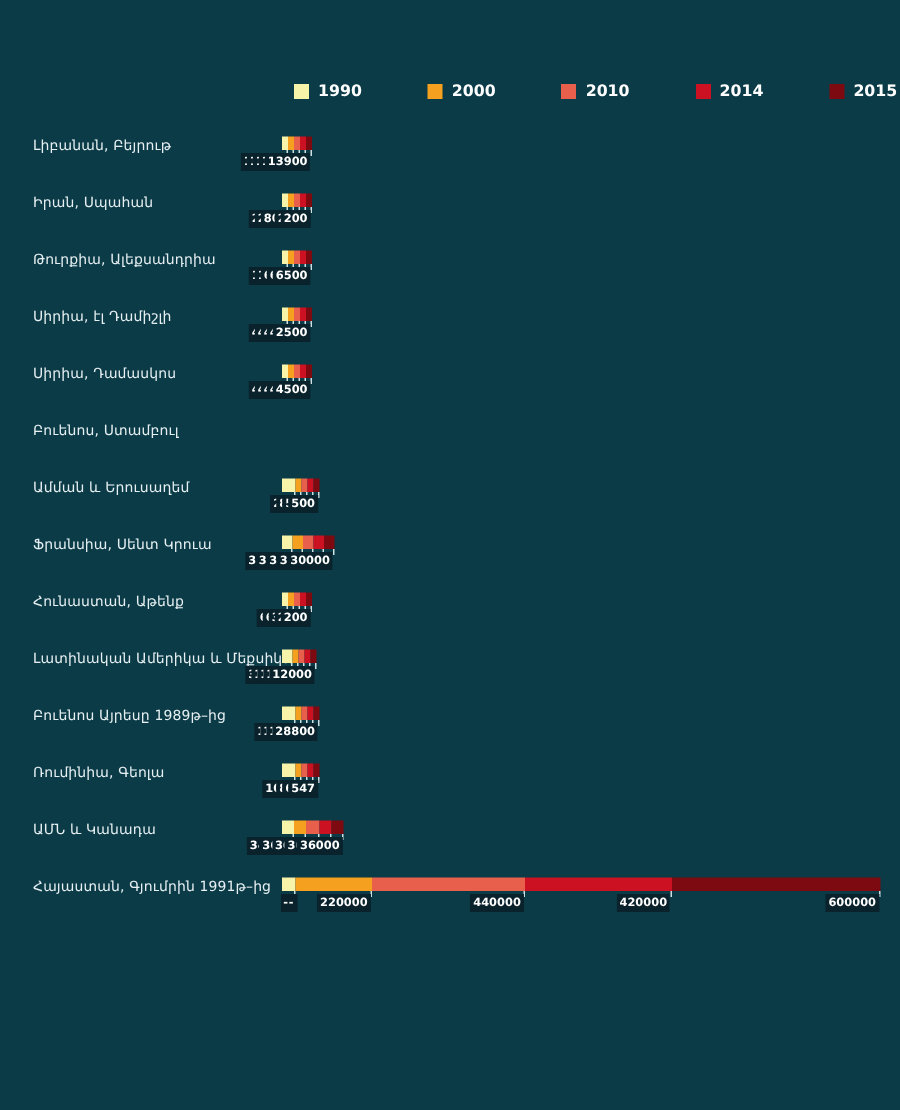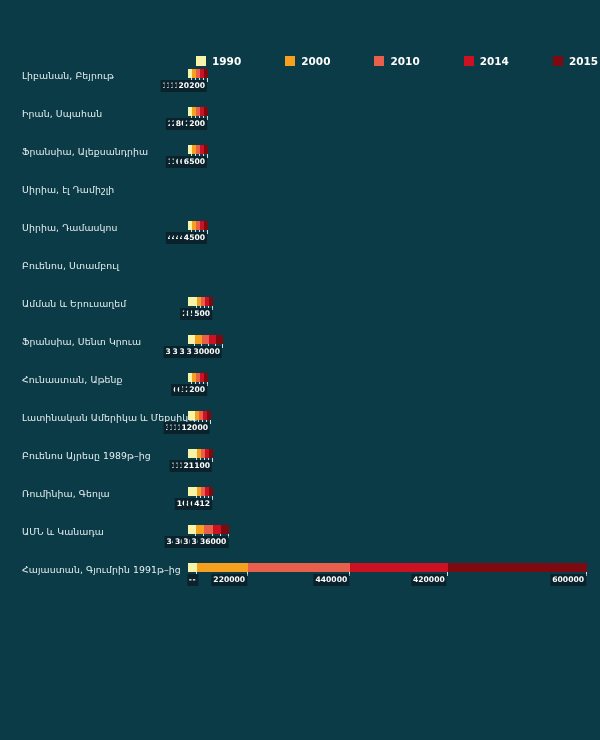--- a/index.html
+++ b/index.html
@@ -57,21 +57,21 @@
   .legend-label {
     font-size: 10.5px;
     font-weight: bold;
     color: #ffffff;
     white-space: nowrap;
   }
   
   #rows {
     position: absolute;
     left: 0;
-    top: 62px;
+    top: 84px;
     width: 544px;
   }
   .row {
     position: relative;
     height: 38px;
   }
   .row-label {
     position: absolute;
     left: 22px;
     top: 8px;
@@ -161,21 +161,21 @@
           <div class="seg-tick" style="left: 7px;"></div>
           <div class="seg-value" style="left: 7px;">12000</div>
           <div class="seg" style="left: 8px; width: 4px; background: rgb(232, 96, 76);"></div>
           <div class="seg-tick" style="left: 11px;"></div>
           <div class="seg-value" style="left: 11px;">12000</div>
           <div class="seg" style="left: 12px; width: 4px; background: rgb(204, 18, 34);"></div>
           <div class="seg-tick" style="left: 15px;"></div>
           <div class="seg-value" style="left: 15px;">12000</div>
           <div class="seg" style="left: 16px; width: 4px; background: rgb(125, 10, 16);"></div>
           <div class="seg-tick" style="left: 19px;"></div>
-          <div class="seg-value" style="left: 19px;">20200</div>
+          <div class="seg-value" style="left: 19px;">13900</div>
         </div>
       </div>
       <div class="row">
         <div class="row-label">Իրան, Սպահան</div>
         <div class="bar-track">
           <div class="seg" style="left: 0px; width: 4px; background: rgb(247, 243, 168);"></div>
           <div class="seg-tick" style="left: 3px;"></div>
           <div class="seg-value" style="left: 3px;">2200</div>
           <div class="seg" style="left: 4px; width: 4px; background: rgb(245, 160, 30);"></div>
           <div class="seg-tick" style="left: 7px;"></div>
@@ -185,41 +185,58 @@
           <div class="seg-value" style="left: 11px;">8000</div>
           <div class="seg" style="left: 12px; width: 4px; background: rgb(204, 18, 34);"></div>
           <div class="seg-tick" style="left: 15px;"></div>
           <div class="seg-value" style="left: 15px;">200</div>
           <div class="seg" style="left: 16px; width: 4px; background: rgb(125, 10, 16);"></div>
           <div class="seg-tick" style="left: 19px;"></div>
           <div class="seg-value" style="left: 19px;">200</div>
         </div>
       </div>
       <div class="row">
-        <div class="row-label">Ֆրանսիա, Ալեքսանդրիա</div>
+        <div class="row-label">Թուրքիա, Ալեքսանդրիա</div>
         <div class="bar-track">
           <div class="seg" style="left: 0px; width: 4px; background: rgb(247, 243, 168);"></div>
           <div class="seg-tick" style="left: 3px;"></div>
           <div class="seg-value" style="left: 3px;">1500</div>
           <div class="seg" style="left: 4px; width: 4px; background: rgb(245, 160, 30);"></div>
           <div class="seg-tick" style="left: 7px;"></div>
           <div class="seg-value" style="left: 7px;">1287</div>
           <div class="seg" style="left: 8px; width: 4px; background: rgb(232, 96, 76);"></div>
           <div class="seg-tick" style="left: 11px;"></div>
           <div class="seg-value" style="left: 11px;">6500</div>
           <div class="seg" style="left: 12px; width: 4px; background: rgb(204, 18, 34);"></div>
           <div class="seg-tick" style="left: 15px;"></div>
           <div class="seg-value" style="left: 15px;">6500</div>
           <div class="seg" style="left: 16px; width: 4px; background: rgb(125, 10, 16);"></div>
           <div class="seg-tick" style="left: 19px;"></div>
           <div class="seg-value" style="left: 19px;">6500</div>
         </div>
       </div>
       <div class="row">
         <div class="row-label">Սիրիա, էլ Դամիշլի</div>
+        <div class="bar-track">
+          <div class="seg" style="left: 0px; width: 4px; background: rgb(247, 243, 168);"></div>
+          <div class="seg-tick" style="left: 3px;"></div>
+          <div class="seg-value" style="left: 3px;">4303</div>
+          <div class="seg" style="left: 4px; width: 4px; background: rgb(245, 160, 30);"></div>
+          <div class="seg-tick" style="left: 7px;"></div>
+          <div class="seg-value" style="left: 7px;">4000</div>
+          <div class="seg" style="left: 8px; width: 4px; background: rgb(232, 96, 76);"></div>
+          <div class="seg-tick" style="left: 11px;"></div>
+          <div class="seg-value" style="left: 11px;">4000</div>
+          <div class="seg" style="left: 12px; width: 4px; background: rgb(204, 18, 34);"></div>
+          <div class="seg-tick" style="left: 15px;"></div>
+          <div class="seg-value" style="left: 15px;">4000</div>
+          <div class="seg" style="left: 16px; width: 4px; background: rgb(125, 10, 16);"></div>
+          <div class="seg-tick" style="left: 19px;"></div>
+          <div class="seg-value" style="left: 19px;">2500</div>
+        </div>
       </div>
       <div class="row">
         <div class="row-label">Սիրիա, Դամասկոս</div>
         <div class="bar-track">
           <div class="seg" style="left: 0px; width: 4px; background: rgb(247, 243, 168);"></div>
           <div class="seg-tick" style="left: 3px;"></div>
           <div class="seg-value" style="left: 3px;">4000</div>
           <div class="seg" style="left: 4px; width: 4px; background: rgb(245, 160, 30);"></div>
           <div class="seg-tick" style="left: 7px;"></div>
           <div class="seg-value" style="left: 7px;">4000</div>
@@ -327,41 +344,41 @@
           <div class="seg-tick" style="left: 12px;"></div>
           <div class="seg-value" style="left: 12px;">16000</div>
           <div class="seg" style="left: 13px; width: 4px; background: rgb(232, 96, 76);"></div>
           <div class="seg-tick" style="left: 16px;"></div>
           <div class="seg-value" style="left: 16px;">16000</div>
           <div class="seg" style="left: 17px; width: 4px; background: rgb(204, 18, 34);"></div>
           <div class="seg-tick" style="left: 20px;"></div>
           <div class="seg-value" style="left: 20px;">16350</div>
           <div class="seg" style="left: 21px; width: 4px; background: rgb(125, 10, 16);"></div>
           <div class="seg-tick" style="left: 24px;"></div>
-          <div class="seg-value" style="left: 24px;">21100</div>
+          <div class="seg-value" style="left: 24px;">28800</div>
         </div>
       </div>
       <div class="row">
         <div class="row-label">Ռումինիա, Գեոլա</div>
         <div class="bar-track">
           <div class="seg" style="left: 0px; width: 9px; background: rgb(247, 243, 168);"></div>
           <div class="seg-tick" style="left: 8px;"></div>
           <div class="seg-value tiny" style="left: 4.5px;">--</div>
           <div class="seg" style="left: 9px; width: 4px; background: rgb(245, 160, 30);"></div>
           <div class="seg-tick" style="left: 12px;"></div>
           <div class="seg-value" style="left: 12px;">1000</div>
           <div class="seg" style="left: 13px; width: 4px; background: rgb(232, 96, 76);"></div>
           <div class="seg-tick" style="left: 16px;"></div>
           <div class="seg-value" style="left: 16px;">809</div>
           <div class="seg" style="left: 17px; width: 4px; background: rgb(204, 18, 34);"></div>
           <div class="seg-tick" style="left: 20px;"></div>
           <div class="seg-value" style="left: 20px;">666</div>
           <div class="seg" style="left: 21px; width: 4px; background: rgb(125, 10, 16);"></div>
           <div class="seg-tick" style="left: 24px;"></div>
-          <div class="seg-value" style="left: 24px;">412</div>
+          <div class="seg-value" style="left: 24px;">547</div>
         </div>
       </div>
       <div class="row">
         <div class="row-label">ԱՄՆ և Կանադա</div>
         <div class="bar-track">
           <div class="seg" style="left: 0px; width: 7.9625px; background: rgb(247, 243, 168);"></div>
           <div class="seg-tick" style="left: 6.9625px;"></div>
           <div class="seg-value" style="left: 6.9625px;">34300</div>
           <div class="seg" style="left: 7.9625px; width: 8.35714px; background: rgb(245, 160, 30);"></div>
           <div class="seg-tick" style="left: 15.3196px;"></div>

